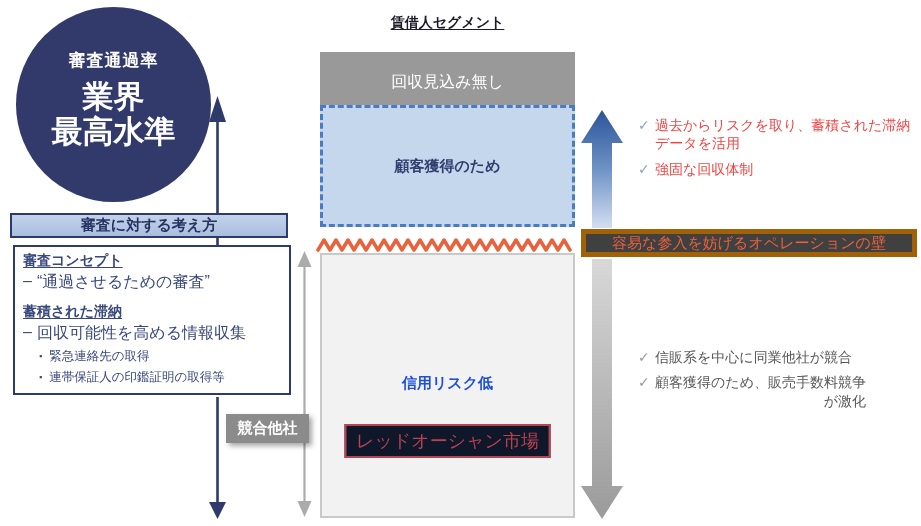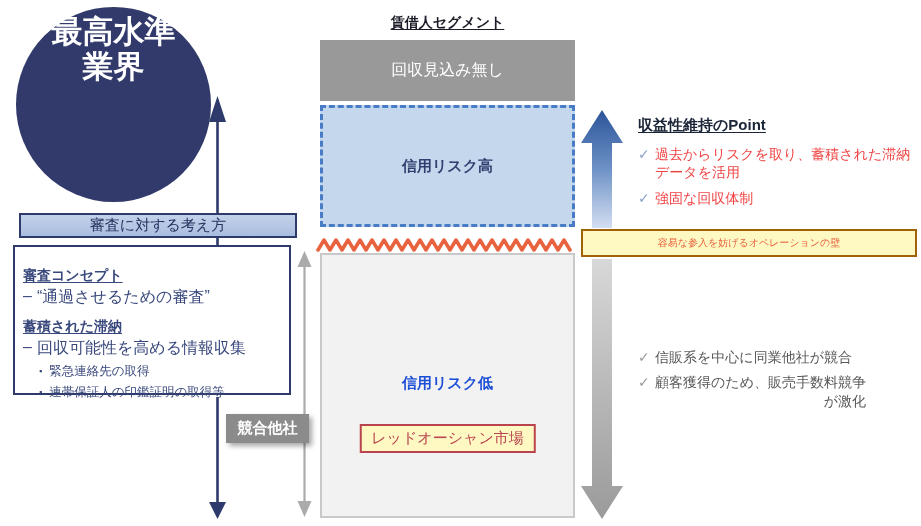--- a/index.html
+++ b/index.html
@@ -12,72 +12,72 @@
   
   .pass-circle{
     position:absolute;left:16px;top:7px;width:195px;height:195px;border-radius:50%;
     background:#313a6a;color:#fff;text-align:center;z-index:2;box-sizing:border-box;
   }
   .pass-caption{margin-top:42px;font-size:17px;font-weight:bold;letter-spacing:1px;}
   .pass-main{margin-top:8px;font-size:31px;font-weight:bold;line-height:1.12;}
 
   
   .screening-header{
-    position:absolute;left:19px;top:213px;width:278px;height:25px;box-sizing:border-box;
+    position:absolute;left:10px;top:213px;width:278px;height:25px;box-sizing:border-box;
     background:linear-gradient(180deg,#c3d2ea 0%,#a9bedf 100%);
     border:2px solid #2e3a6b;display:flex;align-items:center;justify-content:center;
-    color:#27335f;font-size:15px;font-weight:normal;z-index:2;
+    color:#27335f;font-size:15px;font-weight:bold;z-index:2;
   }
   .screening-box{
     position:absolute;left:13px;top:245px;width:278px;height:150px;box-sizing:border-box;
-    background:#fff;border:2px solid #2e3a6b;padding:20px 8px 0 8px;color:#39487c;z-index:2;
+    background:#fff;border:2px solid #2e3a6b;padding:5px 8px 0 8px;color:#39487c;z-index:2;
   }
   .sb-heading{font-size:14px;font-weight:bold;text-decoration:underline;text-underline-offset:2px;}
   .sb-dashline{display:flex;gap:5px;font-size:16px;margin-top:2px;}
   .sb-dashline .dash{flex:none;}
   .sb-heading2{margin-top:10px;}
   .sb-sub{display:flex;gap:7px;font-size:12.5px;margin:5px 0 0 16px;line-height:1.25;}
   .sb-sub .bullet{flex:none;font-size:9px;padding-top:2px;}
 
   
   .competitor-label{
     position:absolute;left:226px;top:414px;width:83px;height:29px;background:#8b8b8b;color:#fff;
     display:flex;align-items:center;justify-content:center;font-size:15px;
     box-shadow:3px 3px 5px rgba(0,0,0,.35);z-index:3;font-weight:bold;
   }
 
   
   .segment-title{position:absolute;left:320px;top:14px;width:255px;text-align:center;
     font-size:14px;font-weight:600;color:#1c1c28;z-index:2;}
   .segment-title span{text-decoration:underline;text-underline-offset:2px;}
   .box-gray{
-    position:absolute;left:320px;top:40px;width:255px;height:61px;background:#999999;color:#fff;
+    position:absolute;left:320px;top:52px;width:255px;height:61px;background:#999999;color:#fff;
     display:flex;align-items:center;justify-content:center;font-size:16px;z-index:2;
   }
   .box-blue{
     position:absolute;left:320px;top:105px;width:255px;height:122px;box-sizing:border-box;
     background:#c5d7ec;border:3px dashed #4a7cc6;color:#2f3f6f;
     display:flex;align-items:center;justify-content:center;font-size:15px;font-weight:600;z-index:2;
   }
   .box-light{
     position:absolute;left:320px;top:253px;width:255px;height:265px;box-sizing:border-box;
     background:#f2f2f2;border:2px solid #c9c9c9;z-index:2;
   }
   .risk-low-label{position:absolute;top:119px;left:0;width:100%;text-align:center;
     color:#1d4ed8;font-size:15px;font-weight:600;}
   .red-ocean-tag{
     position:absolute;top:169px;left:50%;transform:translateX(-50%);
-    background:#fef9c3;border:2px solid #b9434f;color:#b9434f;font-size:15px;
+    background:#0f172a;border:2px solid #b9434f;color:#b9434f;font-size:18px;
     padding:3px 10px;white-space:nowrap;
   }
 
   
   .barrier-label{
     position:absolute;left:581px;top:229px;width:336px;height:28px;box-sizing:border-box;
-    background:#fef9c3;border:2px solid #a16207;color:#e8623d;font-size:10px;
+    background:#404040;border:5px solid #a16207;color:#e8623d;font-size:15px;
     display:flex;align-items:center;justify-content:center;white-space:nowrap;z-index:2;
   }
 
   
   .profit-block{position:absolute;left:638px;top:116px;width:280px;z-index:2;}
   .block-heading{font-size:15px;font-weight:bold;color:#1b2538;
     text-decoration:underline;text-underline-offset:2px;margin-bottom:10px;}
   .check-item{display:flex;font-size:14px;line-height:1.32;margin-bottom:7px;}
   .check-item .check{flex:none;width:17px;}
   .check-item .check-text{white-space:pre-line;}
@@ -122,23 +122,24 @@
     </g>
 
     <polygon points="602,110 623,143 612,143 612,228 592,228 592,143 581,143" fill="url(#blueGrad)"></polygon>
 
     <polygon points="592,259 612,259 612,486 623,486 602,519 581,486 592,486" fill="url(#grayGrad)"></polygon>
 
     <path fill="none" stroke="#e8623d" stroke-width="3.5" stroke-linejoin="round" stroke-linecap="round" d="M318,250 l6,-10 l6,10 l6,-10 l6,10 l6,-10 l6,10 l6,-10 l6,10 l6,-10 l6,10 l6,-10 l6,10 l6,-10 l6,10 l6,-10 l6,10 l6,-10 l6,10 l6,-10 l6,10 l6,-10 l6,10 l6,-10 l6,10 l6,-10 l6,10 l6,-10 l6,10 l6,-10 l6,10 l6,-10 l6,10 l6,-10 l6,10 l6,-10 l6,10 l6,-10 l6,10 l6,-10 l6,10 l6,-10 l6,10"></path>
   </svg>
 
   <div class="pass-circle">
+    <div class="pass-caption">審査通過率</div>
     <div class="pass-main">
+      <div>業界</div>
       <div>最高水準</div>
-      <div>業界</div>
     </div>
   </div>
 
   <div class="screening-header">審査に対する考え方</div>
 
   <div class="screening-box">
     <div class="sb-heading">審査コンセプト</div>
     <div class="sb-dashline">
       <span class="dash">–</span>
       <span>“通過させるための審査”</span>
@@ -157,30 +158,29 @@
       <span>連帯保証人の印鑑証明の取得等</span>
     </div>
   </div>
 
   <div class="competitor-label">競合他社</div>
 
   <div class="segment-title">
     <span>賃借人セグメント</span>
   </div>
   <div class="box-gray">回収見込み無し</div>
-  <div class="box-blue">信用リスク高</div>
+  <div class="box-blue">顧客獲得のため</div>
   <div class="box-light">
     <div class="risk-low-label">信用リスク低</div>
     <div class="red-ocean-tag">レッドオーシャン市場</div>
   </div>
 
   <div class="barrier-label">容易な参入を妨げるオペレーションの壁</div>
 
   <div class="profit-block">
-    <div class="block-heading">収益性維持のPoint</div>
     <div class="check-item">
       <span class="check">✓</span>
       <span class="check-text">過去からリスクを取り、蓄積された滞納
 データを活用</span>
     </div>
     <div class="check-item">
       <span class="check">✓</span>
       <span class="check-text">強固な回収体制</span>
     </div>
   </div>

